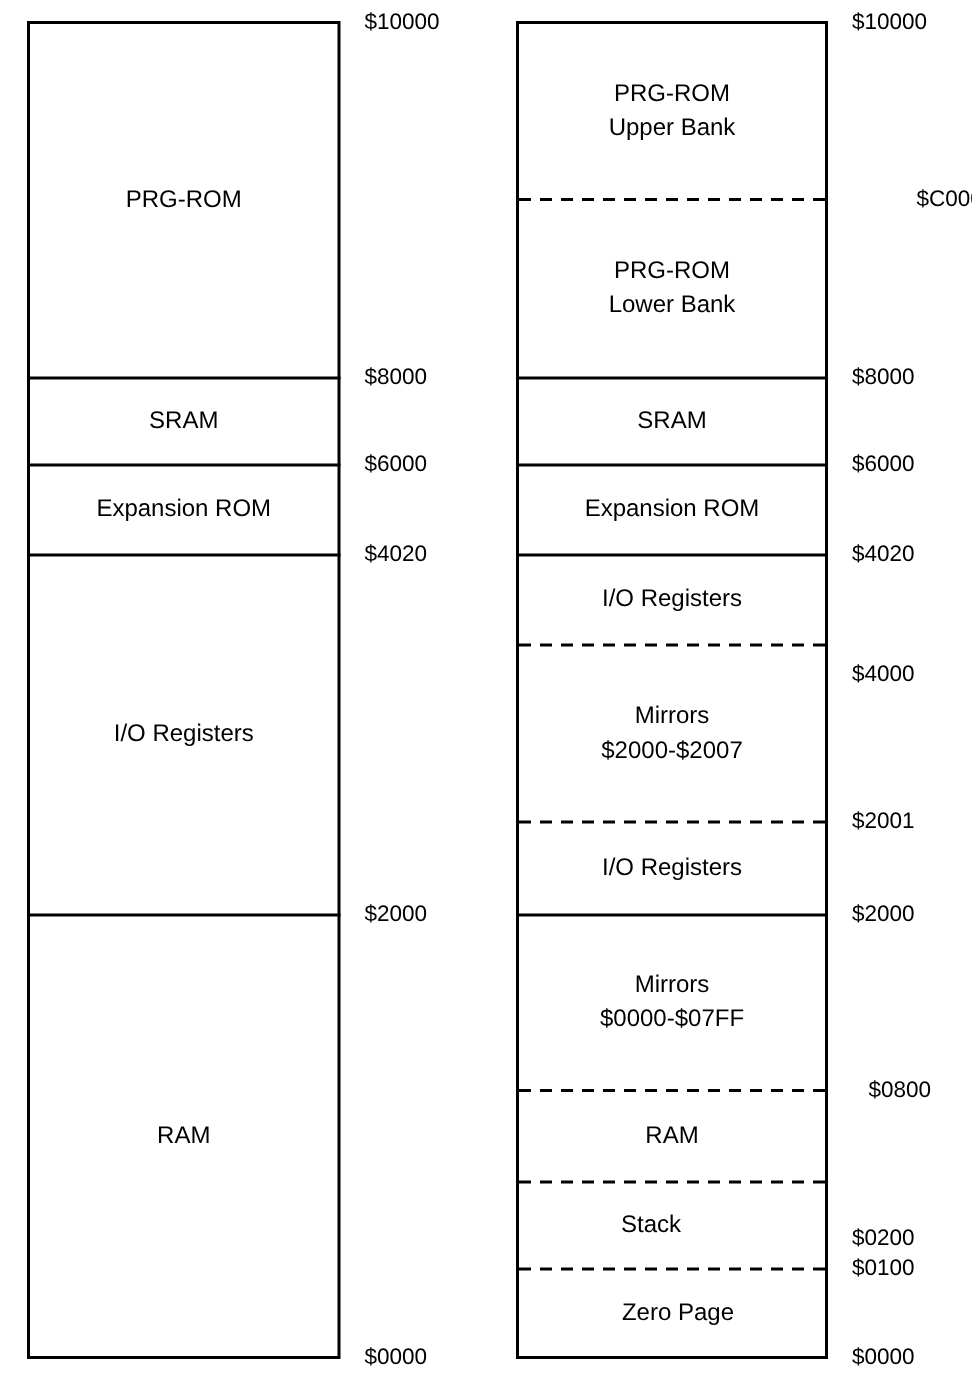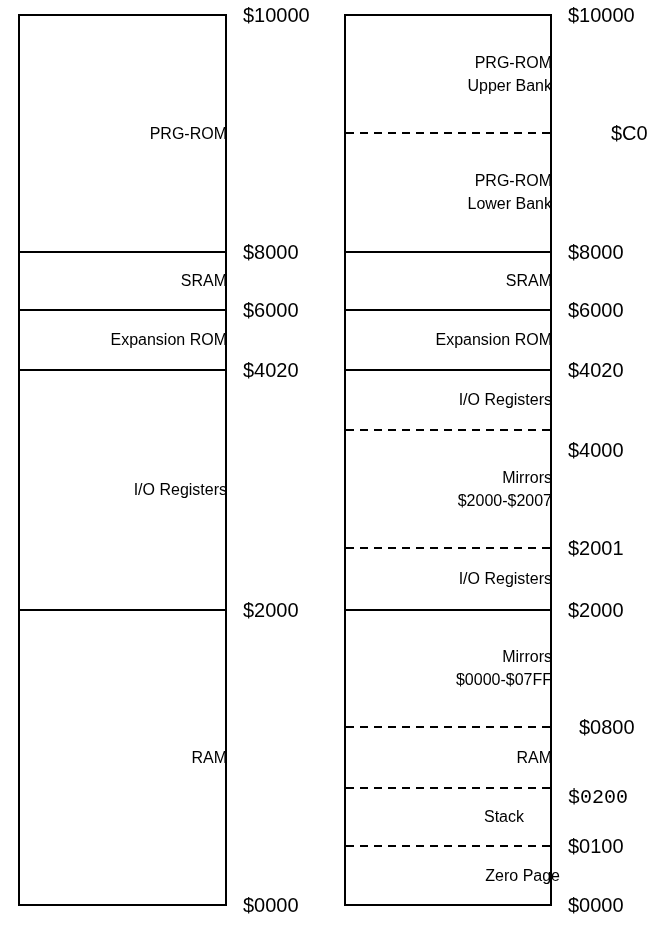--- a/index.html
+++ b/index.html
@@ -27,29 +27,29 @@
     height: 2px;
     background: #000000;
   }
   .dline {
     position: absolute;
     height: 2px;
     background: repeating-linear-gradient(to right, #000000 0 8px, transparent 8px 14px);
   }
   .rlabel {
     position: absolute;
-    text-align: right;
+    text-align: center;
     font-size: 16px;
     line-height: 23px;
     white-space: nowrap;
   }
   .rlabel span { display: block; }
   .addr {
     position: absolute;
-    font-size: 20px;
+    font-size: 15px;
     line-height: 20px;
     white-space: nowrap;
     text-align: center;
   }
 </style>
 </head>
 <body>
 
 <div class="diagram">
 
@@ -113,17 +113,17 @@
 
   <div class="addr" style="left:568px; top:5px;">$10000</div>
   <div class="addr" style="left:568px; top:123px;margin-left:43px;">$C000</div>
   <div class="addr" style="left:568px; top:242px;">$8000</div>
   <div class="addr" style="left:568px; top:300px;">$6000</div>
   <div class="addr" style="left:568px; top:360px;">$4020</div>
   <div class="addr" style="left:568px; top:440px;">$4000</div>
   <div class="addr" style="left:568px; top:538px;">$2001</div>
   <div class="addr" style="left:568px; top:600px;">$2000</div>
   <div class="addr" style="left:568px; top:717px;margin-left:11px;">$0800</div>
-  <div class="addr" style="left:568px; top:788px;font-family:Liberation Mono, monospace;">$0200</div>
+  <div class="addr" style="left:568px; top:816px;">$0200</div>
   <div class="addr" style="left:568px; top:836px;">$0100</div>
   <div class="addr" style="left:568px; top:895px;">$0000</div>
 
 </div>
 
 </body></html>

